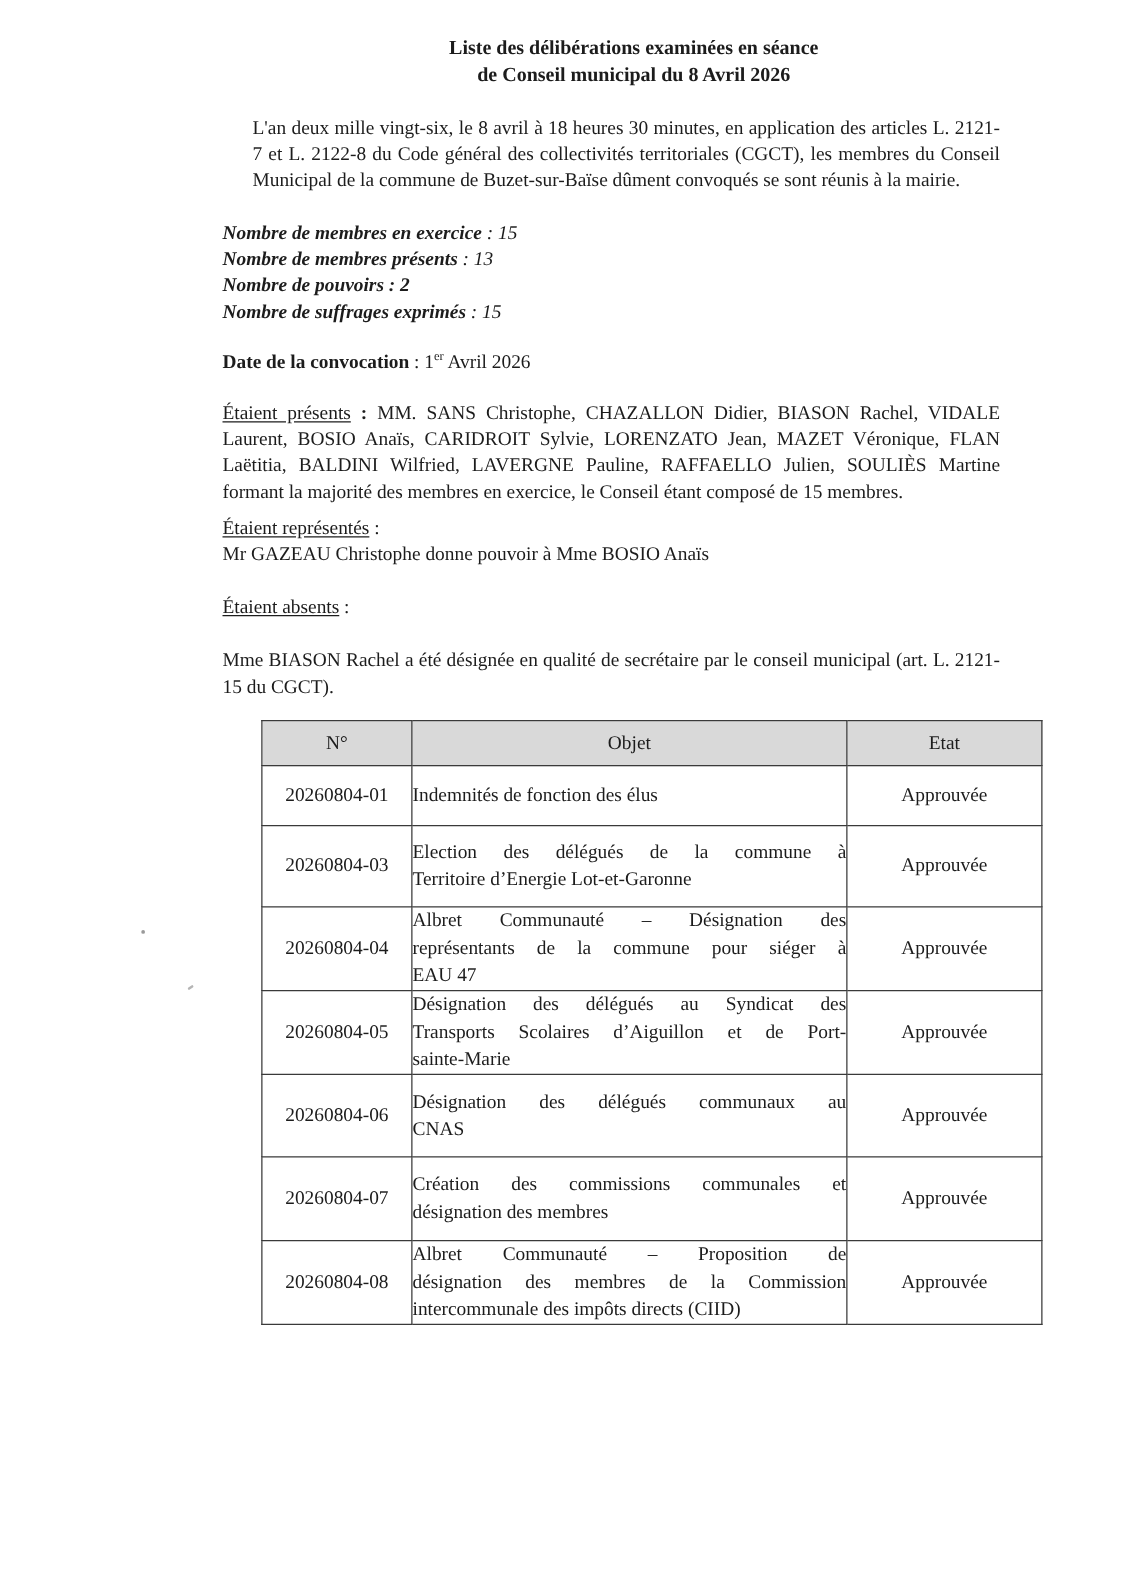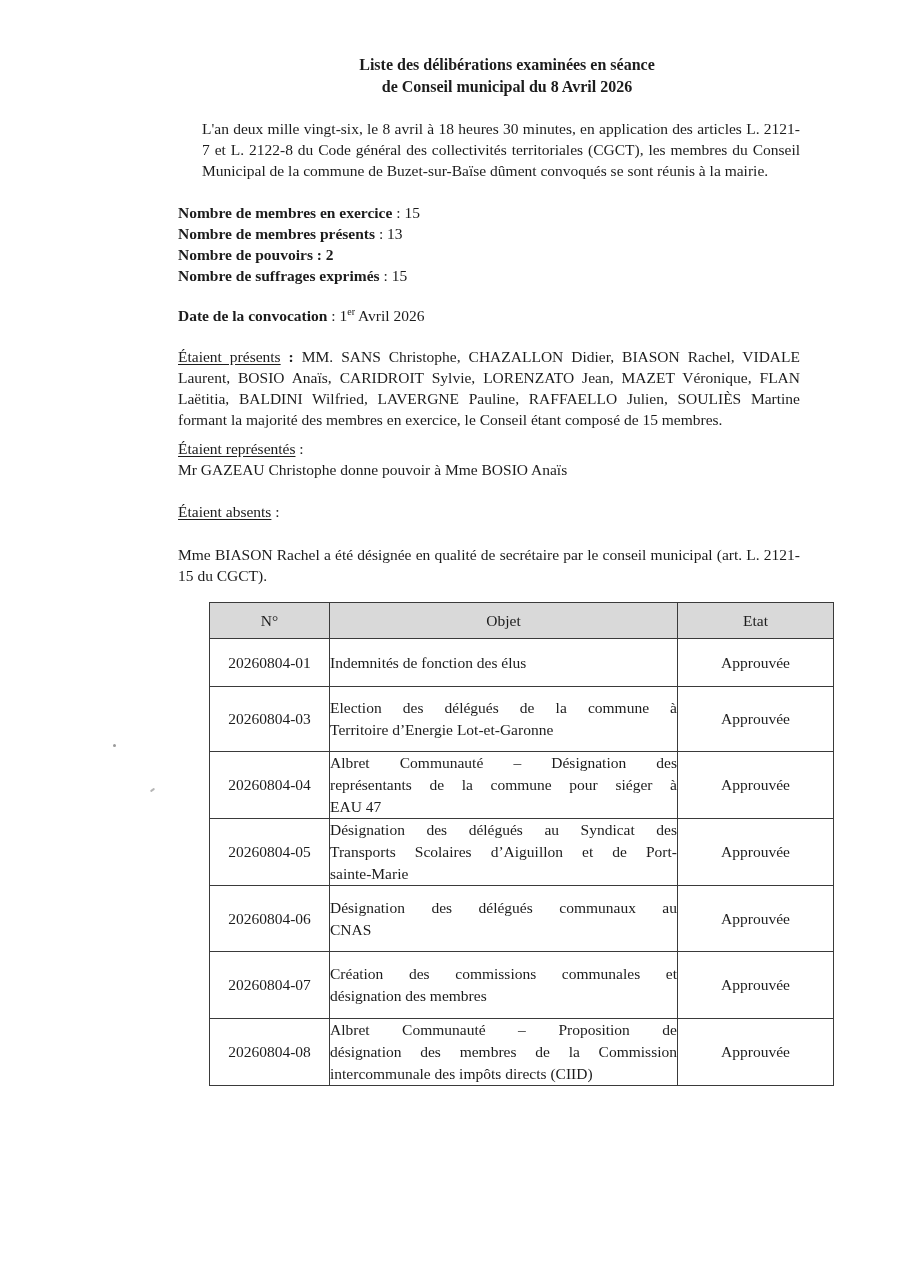--- a/index.html
+++ b/index.html
@@ -13,39 +13,39 @@
     overflow: hidden;
     position: relative;
     font-family: "Liberation Serif", "DejaVu Serif", serif;
     color: #1c1c1c;
     -webkit-font-smoothing: antialiased;
   }
   .sheet {
     position: relative;
     width: 622px;
     margin: 0;
-    padding: 54px 100px 0 178px;
+    padding: 28px 100px 0 178px;
     font-size: 15.5px;
     line-height: 21px;
   }
   .doc-title {
     position: relative;
     left: 18px;
     text-align: center;
     font-weight: bold;
     font-size: 16px;
     line-height: 22px;
   }
   .para {
     text-align: justify;
     margin: 0;
   }
   .intro { margin-top: 20px; margin-left: 24px; }
   .counts { margin-top: 21px; }
-  .count-line { line-height: 21px; }
+  .count-line { line-height: 21px; font-style: italic; }
   .b { font-weight: bold; }
   .date-line { margin-top: 19px; }
   sup { font-size: 10px; line-height: 0; margin-top: 16px; }
   .hdr {
     font-weight: normal;
     text-decoration: underline;
     text-underline-offset: 2px;
   }
   .presents { margin-top: 20px; }
   .represented { margin-top: 8px; }

